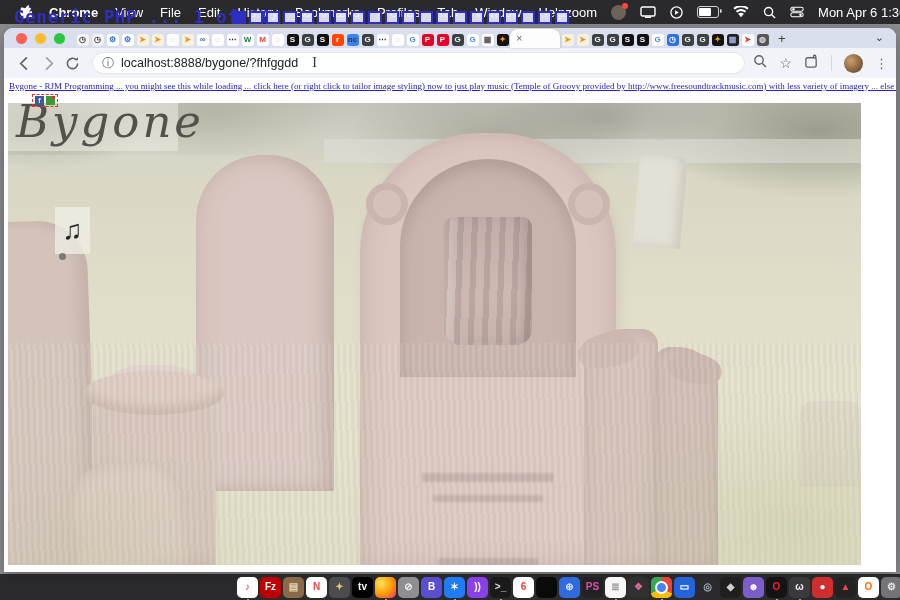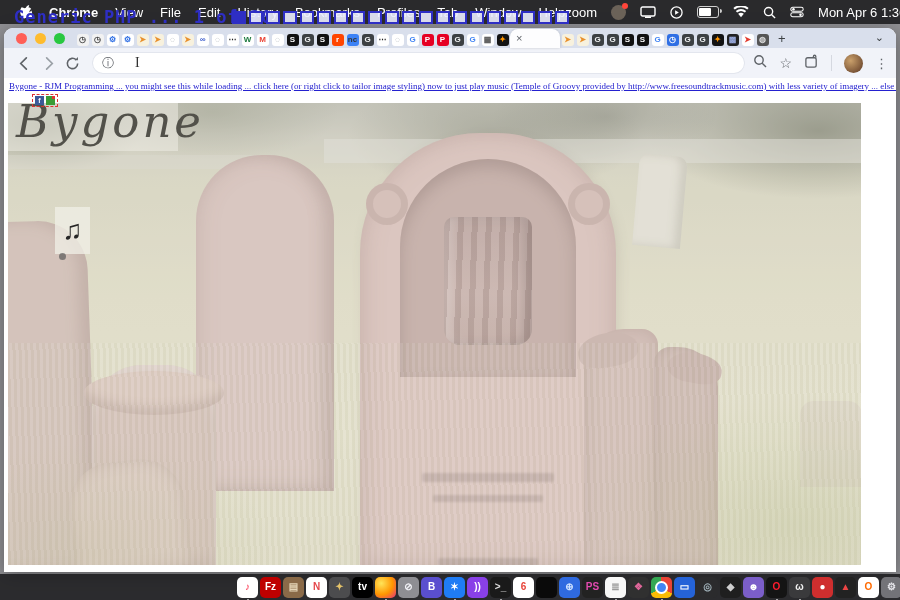--- a/index.html
+++ b/index.html
@@ -388,20 +388,21 @@
         </svg>
     </span>
     <span class="nav-ic">
       <svg width="15" height="15" viewBox="0 0 16 16">
           <path d="M13.5 8a5.5 5.5 0 1 1-1.6-3.9" fill="none" stroke="currentColor" stroke-width="1.7"></path>
           <path d="M13.8 1v3.4h-3.4z" fill="currentColor"></path>
         </svg>
     </span>
     <div id="addrpill">
       <span id="info-ic">ⓘ</span>
+      <span id="url">localhost:8888/bygone/?fhfggdd</span>
       <span id="ibeam">I</span>
     </div>
     <div class="tb-right">
       <span>
         <svg width="14" height="14" viewBox="0 0 14 14">
             <circle cx="6" cy="6" r="4.2" fill="none" stroke="currentColor" stroke-width="1.4"></circle>
             <line x1="9.2" y1="9.2" x2="13" y2="13" stroke="currentColor" stroke-width="1.4"></line>
           </svg>
       </span>
       <span style="font-size:14px;">☆</span>

